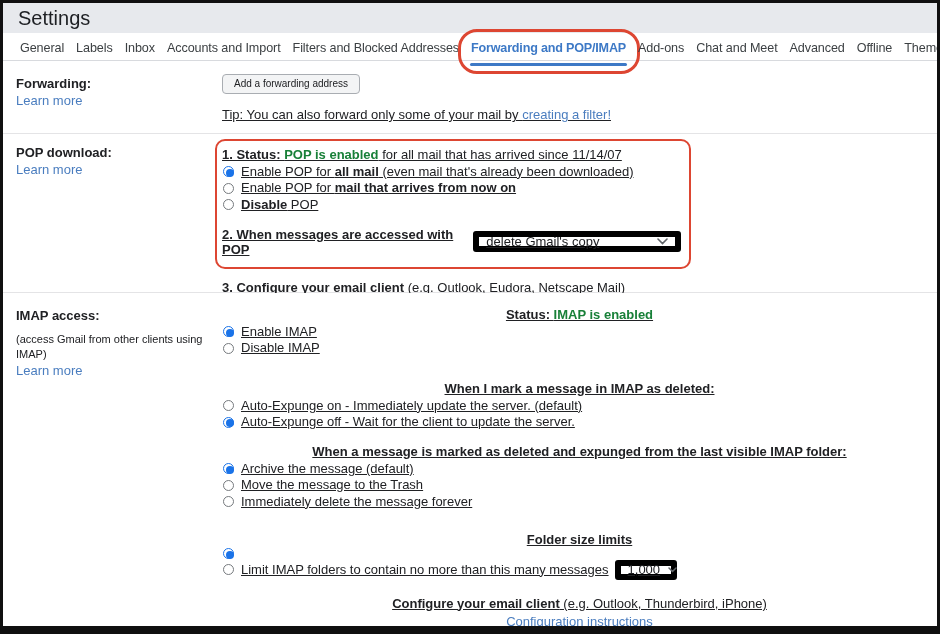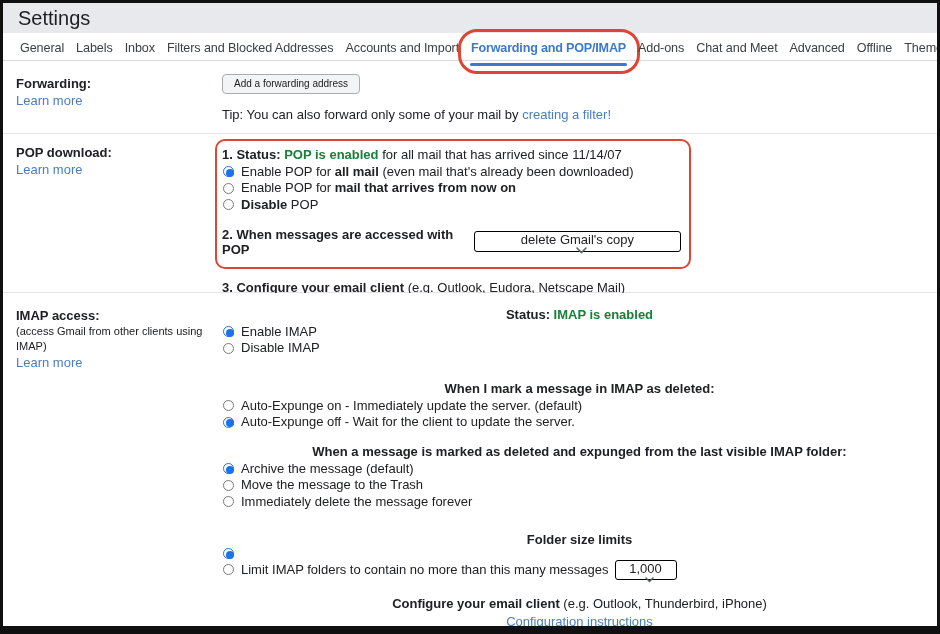--- a/index.html
+++ b/index.html
@@ -34,28 +34,28 @@
   .tab.active .underline{
     position:absolute; left:5px; right:5px; bottom:-4px; height:3px;
     background:#3d79c6; border-radius:2px;
   }
   .tab.active .oval{
     position:absolute; left:-7px; right:-8px; top:-6px; bottom:-12px;
     border:3px solid #dd4632; border-radius:19px; pointer-events:none;
   }
 
   
-  .section{ position:absolute; left:0; right:0; background:#fff; }
+  .section{ position:absolute; left:0; right:0; background:#fff;text-decoration:underline; }
   #sec-forwarding{ top:58px; height:73px; border-bottom:1px solid #e4e4e6; }
   #sec-pop{ top:131px; height:159px; border-bottom:1px solid #e4e4e6; }
   #sec-imap{ top:290px; bottom:0; }
 
   .sec-left{ position:absolute; left:13px; top:14px; width:196px; line-height:17px; }
   .sec-left .lbl{ font-weight:700; }
-  .sec-left .sub{ font-size:11px; line-height:15px; color:#202124; }
+  .sec-left .sub{ font-size:11px; line-height:15px; color:#202124;margin-top:8px; }
   a.link{ color:#4a7dbf; text-decoration:none; cursor:pointer; }
   .sec-right{ margin-left:219px; }
 
   b{ font-weight:700; }
   .green{ color:#188038; font-weight:700; }
 
   
   #sec-forwarding .sec-right{ padding-top:13px; }
   .gbtn{
     display:inline-block; padding:3px 11px 4px; font-size:10px; color:#202124;
@@ -77,22 +77,22 @@
     cursor:pointer;
   }
   .radio.checked{ border-color:#1a73e8; }
   .radio.checked::after{
     content:""; position:absolute; left:1.5px; top:1.5px; width:8px; height:8px;
     background:#1a73e8; border-radius:50%;
   }
   .pop-when{ display:flex; align-items:center; margin-top:14px; }
   .selectbox{
     display:inline-flex; align-items:center; justify-content:space-between;
-    height:21px; border:1px solid #000000; border-radius:3px; background:#fff;
-    padding:0 7px; margin-left:7px; cursor:pointer; font-size:13px; color:#202124;flex-direction:column;
+    height:21px; border:6px solid #000000; border-radius:3px; background:#fff;
+    padding:0 7px; margin-left:7px; cursor:pointer; font-size:13px; color:#202124;
   }
   .selectbox .chev{ display:inline-flex; margin-left:8px; }
   #pop-action-select{ width:221px; }
   #imap-limit-select{ width:62px; height:20px; margin-left:6px; }
 
   .after-box{ margin-left:219px; margin-top:11px; line-height:16px; }
   .after-box + .after-box{ margin-top:2px; }
 
   
   #sec-imap .sec-right{ padding-top:14px;text-align:center; }
@@ -109,22 +109,22 @@
 <div class="frame">
 
   <div class="header">
     <span class="title">Settings</span>
   </div>
 
   <div class="tabbar">
     <span class="tab">General</span>
     <span class="tab">Labels</span>
     <span class="tab">Inbox</span>
+    <span class="tab">Accounts and Import</span>
     <span class="tab">Filters and Blocked Addresses</span>
-    <span class="tab">Accounts and Import</span>
     <span class="tab active">
       <span>Forwarding and POP/IMAP</span>
       <span class="underline"></span>
       <span class="oval"></span>
     </span>
     <span class="tab">Add-ons</span>
     <span class="tab">Chat and Meet</span>
     <span class="tab">Advanced</span>
     <span class="tab">Offline</span>
     <span class="tab">Themes</span>

